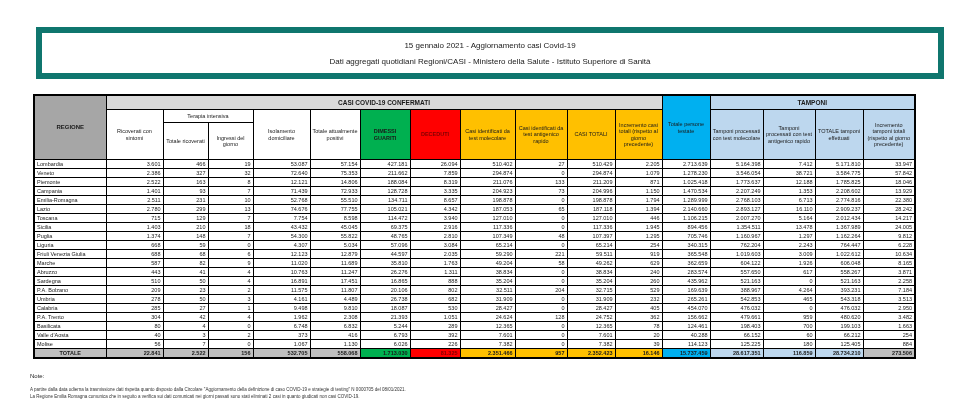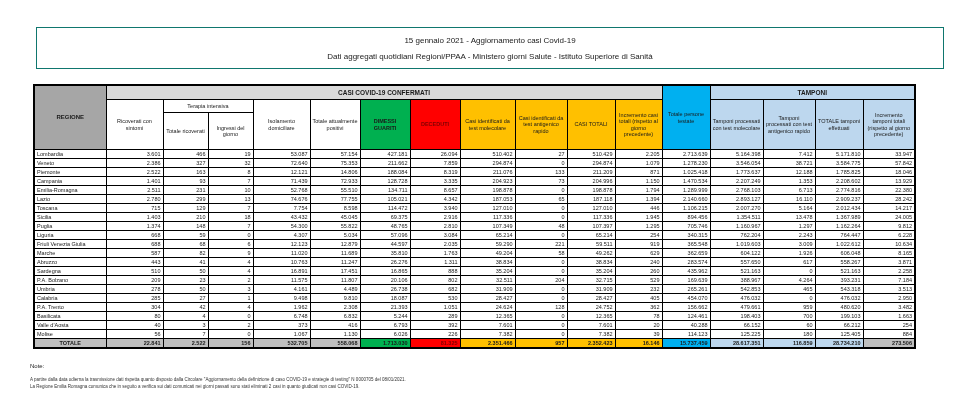--- a/index.html
+++ b/index.html
@@ -3,21 +3,21 @@
 <meta charset="utf-8">
 <style>
   html,body{margin:0;padding:0;}
   body{
     width:980px;height:414px;background:#ffffff;
     font-family:"Liberation Sans", sans-serif;color:#1a1a1a;
     position:relative;overflow:hidden;
   }
   .title-box{
     margin:27px 36px 0 36px;
-    border:1px solid #0f766e;
+    border:6px solid #0f766e;
     text-align:center;
     padding:5px 0 7px 0;
   }
   .title-box .t1{font-size:8px;margin-top:3px;}
   .title-box .t2{font-size:8px;margin-top:7px;}
   table{
     border-collapse:collapse;table-layout:fixed;
     margin:15px 0 0 33px;
     border:2px solid #000;
   }
@@ -55,21 +55,21 @@
   .note-title{font-size:6px;margin-bottom:8px;}
   .note-line{font-size:4.5px;line-height:1.5;color:#333;}
 </style>
 </head>
 <body>
 
 <div class="page">
 
   <div class="title-box">
     <div class="t1">15 gennaio 2021 - Aggiornamento casi Covid-19</div>
-    <div class="t2">Dati aggregati quotidiani Regioni/PPAA - Ministero giorni Salute - Istituto Superiore di Sanità</div>
+    <div class="t2">Dati aggregati quotidiani Regioni/CASI - Ministero della Salute - Istituto Superiore di Sanità</div>
   </div>
 
   <table>
     <colgroup>
       <col style="width:72px">
         <col style="width:57px">
         <col style="width:45px">
         <col style="width:45px">
       <col style="width:57px">
         <col style="width:50px">

